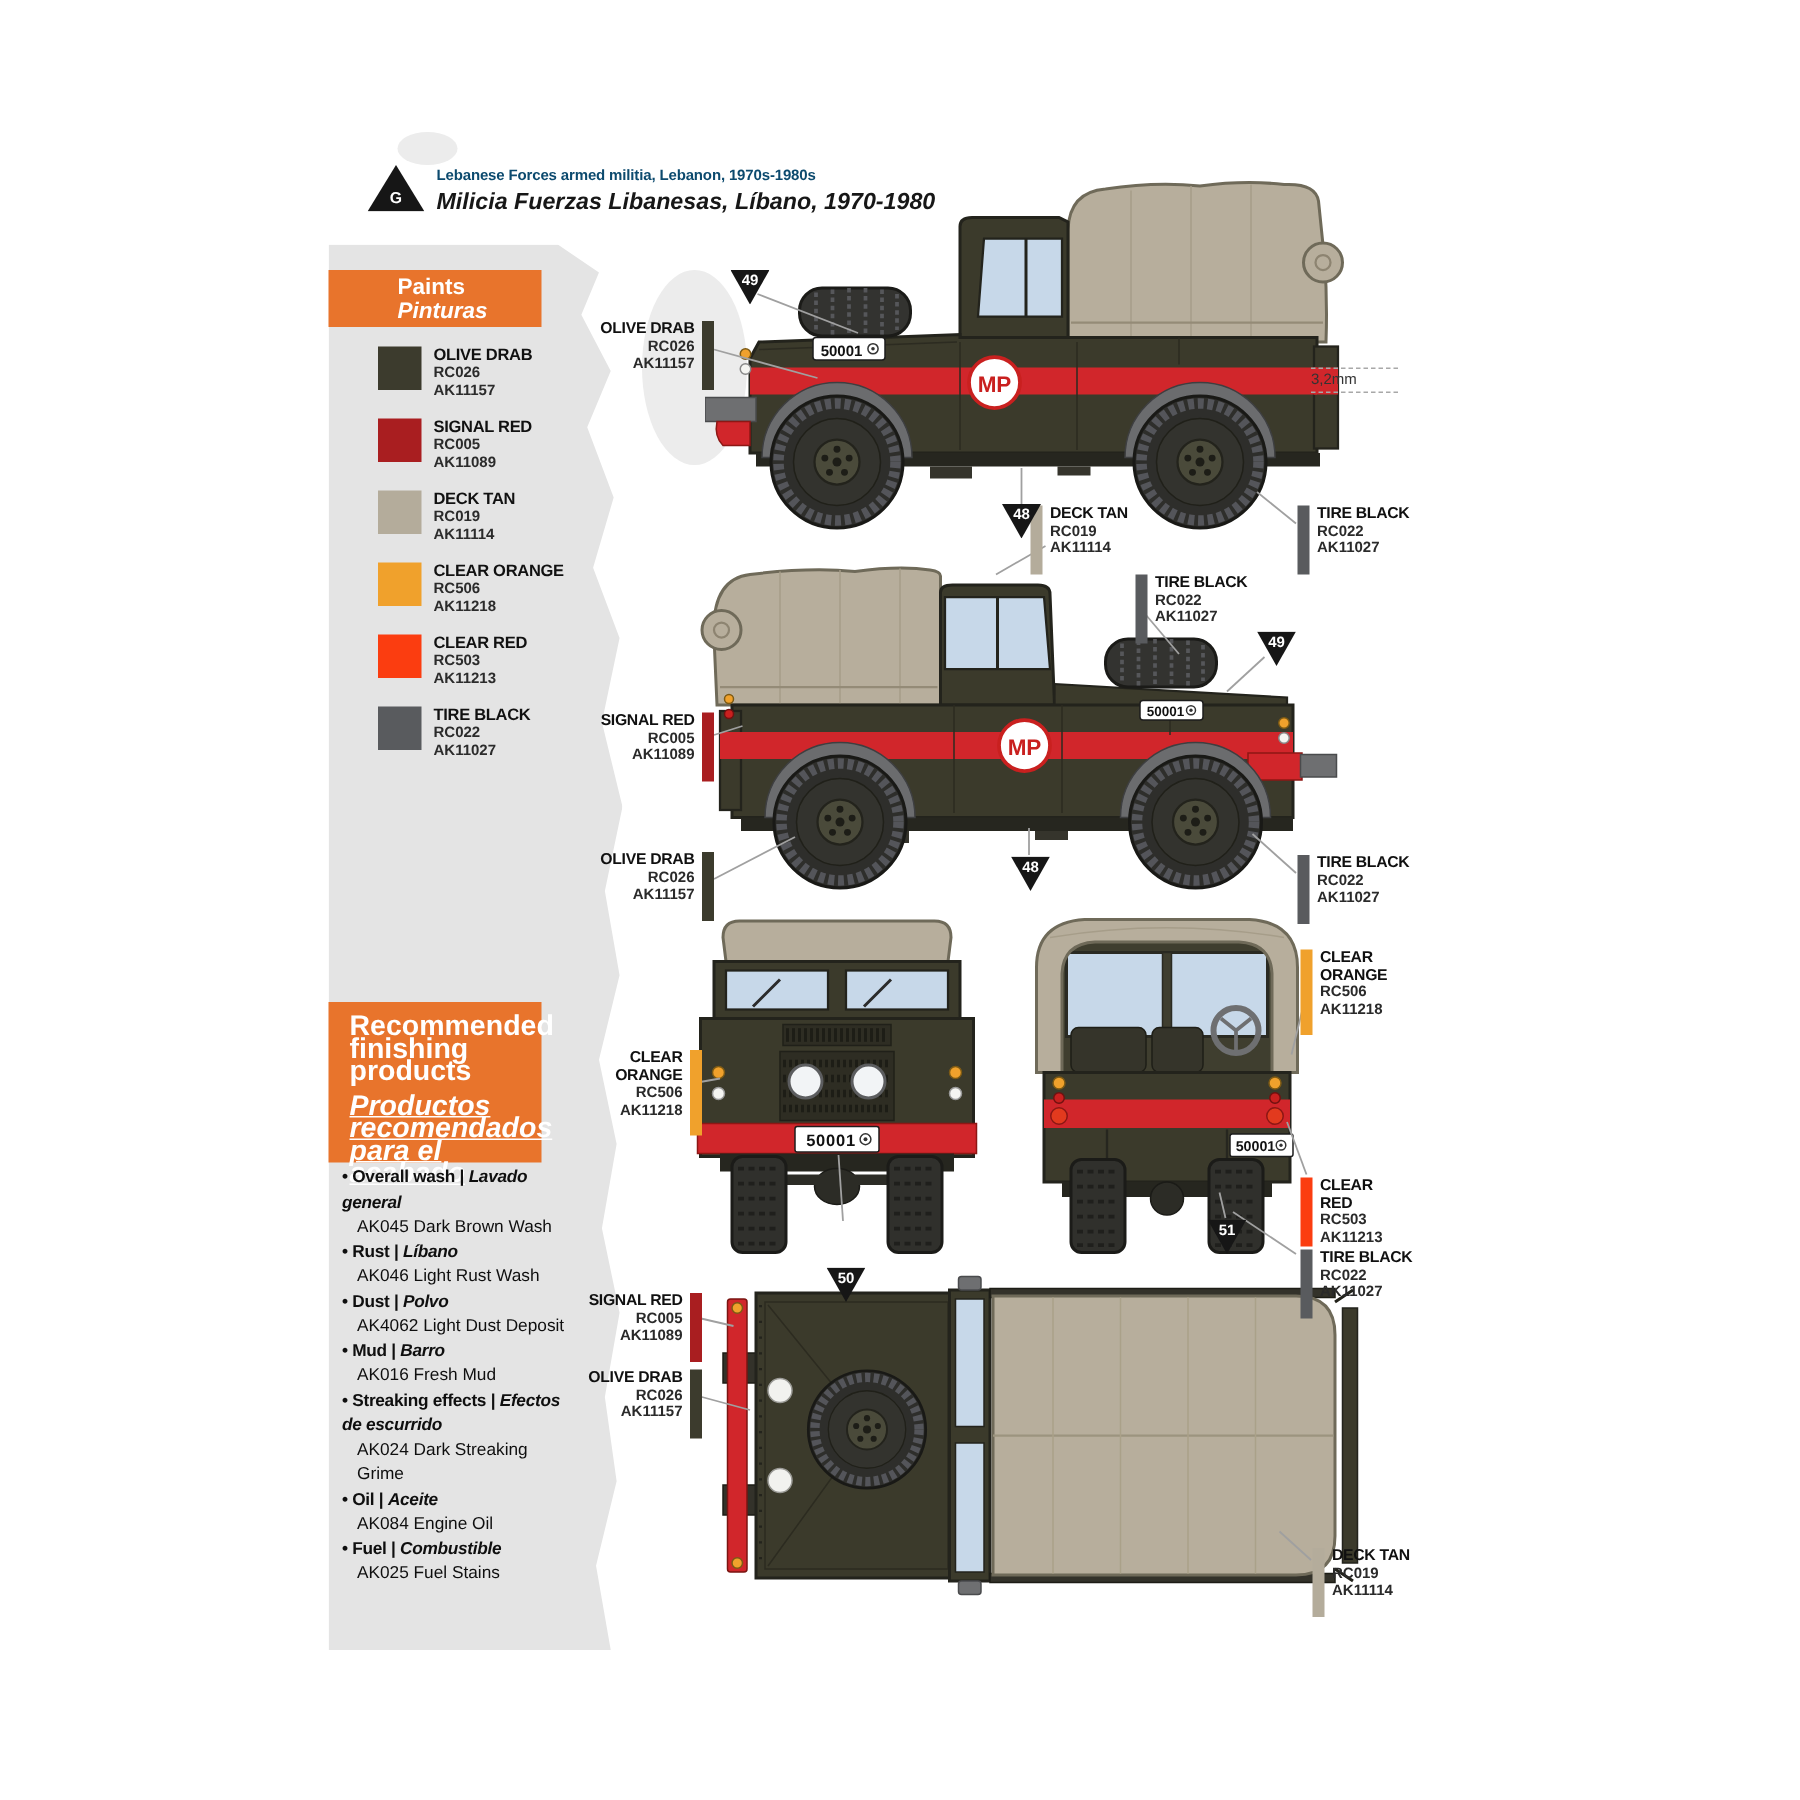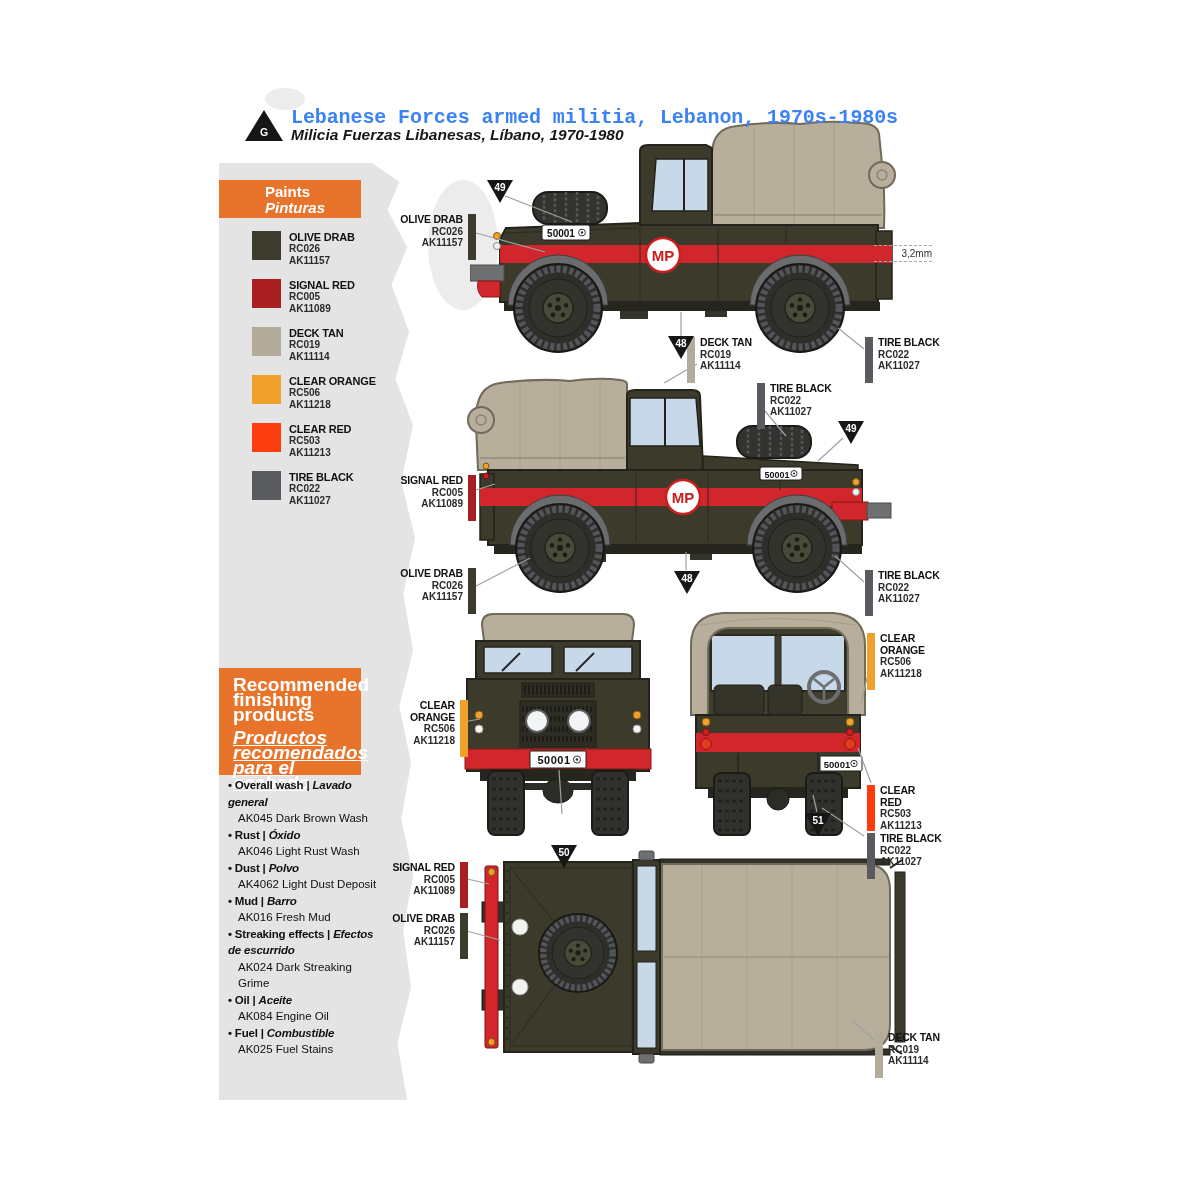--- a/index.html
+++ b/index.html
@@ -7,21 +7,21 @@
         font-family:"Liberation Sans",sans-serif;color:#111;}
 
   
   .torn-band{position:absolute;left:219px;top:163px;width:196px;height:937px;background:#e4e4e4;
     clip-path:polygon(0 0,78% 0,92% 2%,86% 5%,96% 9%,88% 13%,97% 18%,90% 23%,99% 28%,93% 34%,
       100% 40%,94% 46%,99% 52%,92% 58%,98% 64%,93% 70%,99% 76%,94% 82%,98% 88%,91% 94%,96% 100%,0 100%);}
   .blob{position:absolute;border-radius:50%;background:#ececec;}
 
   
   .hdr{position:absolute;left:291px;top:109px;}
-  .hdr .t1{font-size:20px;font-weight:700;line-height:17px;letter-spacing:-0.1px;color:#3b82f6;font-family:Liberation Mono, monospace;}
+  .hdr .t1{font-size:10px;font-weight:700;line-height:17px;letter-spacing:-0.1px;color:#0c4a6e;}
   .hdr .t2{font-size:15.5px;font-weight:700;font-style:italic;line-height:17px;color:#171717;}
   .gmark{position:absolute;left:245px;top:110px;width:38px;height:31px;background:#161616;
     clip-path:polygon(50% 0,100% 100%,0 100%);display:flex;align-items:flex-end;justify-content:center;
     color:#fff;font-size:10.5px;font-weight:700;padding-bottom:3px;box-sizing:border-box;}
 
   
   .orange-panel{position:absolute;background:#e8742c;color:#fff;box-sizing:border-box;}
   #paints-hdr{left:219px;top:180px;width:142px;height:38px;padding:4px 0 0 46px;
     font-size:15px;font-weight:700;line-height:16px;}
   #fin-hdr{left:219px;top:668px;width:142px;height:107px;padding:9px 10px 0 14px;
@@ -50,21 +50,21 @@
   .callout .txt .cd{font-size:10px;font-weight:700;line-height:11.5px;color:#2a2a2a;}
   .callout.ra{text-align:right;}
   .callout.ra .txt{width:70px;}
   .callout.w60 .txt{width:58px;}
 
   
   .mark{position:absolute;width:26px;height:23px;background:#161616;color:#fff;
     clip-path:polygon(0 0,100% 0,50% 100%);font-size:10px;font-weight:700;
     text-align:center;line-height:15px;}
 
-  .measure{position:absolute;left:874px;top:245px;width:58px;text-align:right;font-size:10px;
+  .measure{position:absolute;left:874px;top:245px;width:58px;text-align:left;font-size:10px;
     color:#333;border-top:1px dashed #a8a8a8;border-bottom:1px dashed #a8a8a8;padding:2px 0;}
 
   .art{position:absolute;}
   svg text{font-family:"Liberation Sans",sans-serif;}
   .lines{position:absolute;left:0;top:0;pointer-events:none;}
 </style>
 </head>
 <body>
 
 <div class="page">
@@ -361,21 +361,21 @@
     <div>Recommended finishing products</div>
     <div class="es">Productos recomendados para el acabado</div>
   </div>
 
   <div class="fin-list">
     <div class="fin-item">
       <div class="lbl"><span>•</span> <span>Overall wash</span> <span>|</span> <span class="es">Lavado general</span></div>
       <div class="prod">AK045 Dark Brown Wash</div>
     </div>
     <div class="fin-item">
-      <div class="lbl"><span>•</span> <span>Rust</span> <span>|</span> <span class="es">Óxido</span></div>
+      <div class="lbl"><span>•</span> <span>Rust</span> <span>|</span> <span class="es">Líbano</span></div>
       <div class="prod">AK046 Light Rust Wash</div>
     </div>
     <div class="fin-item">
       <div class="lbl"><span>•</span> <span>Dust</span> <span>|</span> <span class="es">Polvo</span></div>
       <div class="prod">AK4062 Light Dust Deposit</div>
     </div>
     <div class="fin-item">
       <div class="lbl"><span>•</span> <span>Mud</span> <span>|</span> <span class="es">Barro</span></div>
       <div class="prod">AK016 Fresh Mud</div>
     </div>

